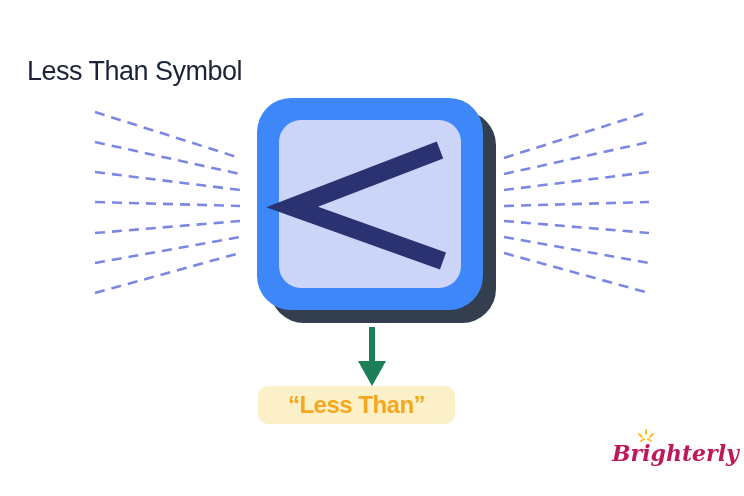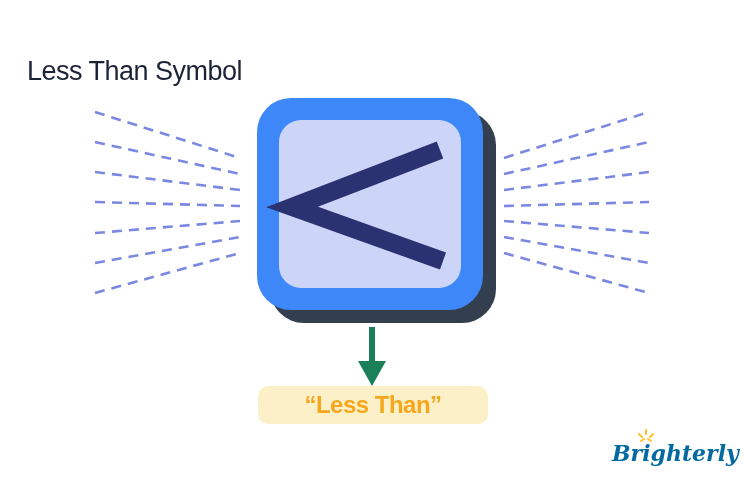--- a/index.html
+++ b/index.html
@@ -53,41 +53,41 @@
     left: 0;
     top: 0;
     width: 744px;
     height: 496px;
     pointer-events: none;
   }
   .label-pill {
     position: absolute;
     left: 258px;
     top: 386px;
-    width: 230px;
+    width: 197px;
     height: 38px;
     background: #fbf0c8;
     border-radius: 10px;
     display: flex;
     align-items: center;
     justify-content: center;
     font-size: 24px;
     font-weight: bold;
     color: #f7a71d;
     letter-spacing: -0.5px;
   }
   .logo {
     position: absolute;
     left: 612px;
     top: 440px;
     font-family: "DejaVu Serif", serif;
     font-style: italic;
     font-weight: bold;
     font-size: 22px;
-    color: #0369a1;
+    color: #be185d;
     letter-spacing: 0px;
   }
   .logo-sun {
     position: absolute;
     left: 636px;
     top: 428px;
     width: 20px;
     height: 16px;
   }
 </style>

